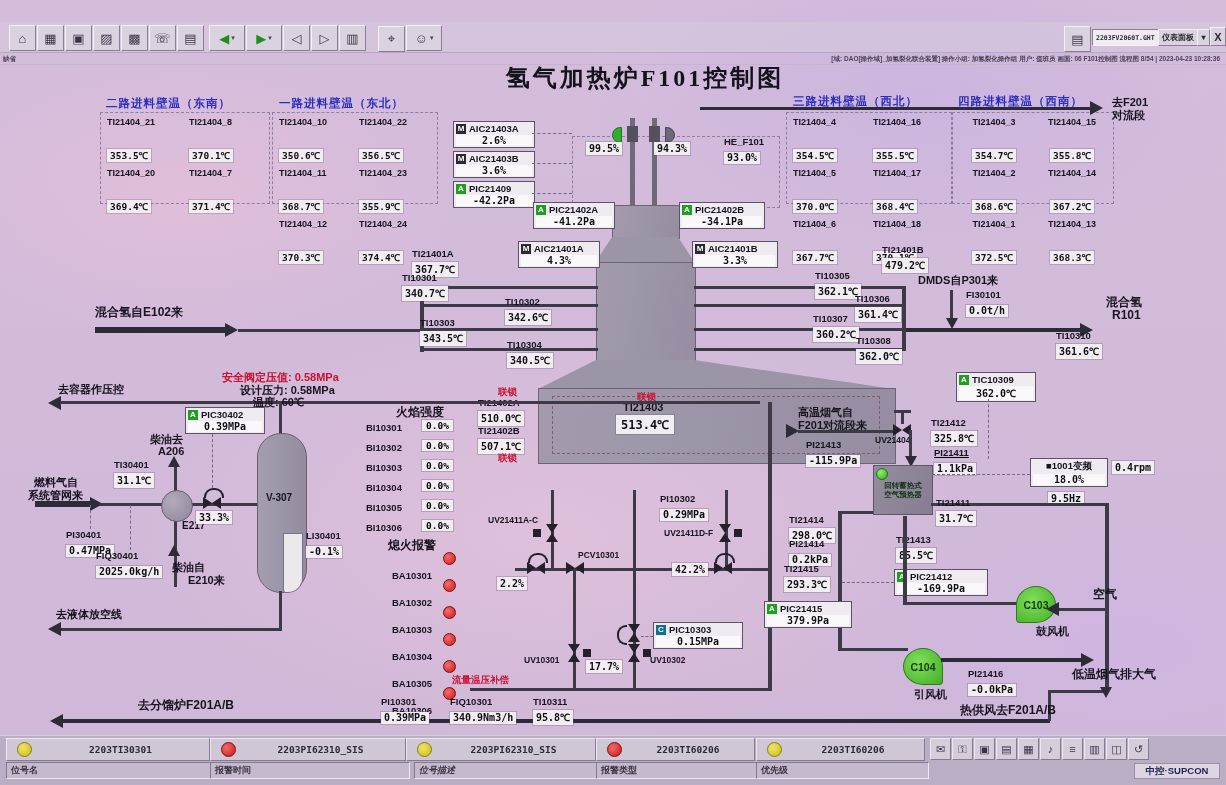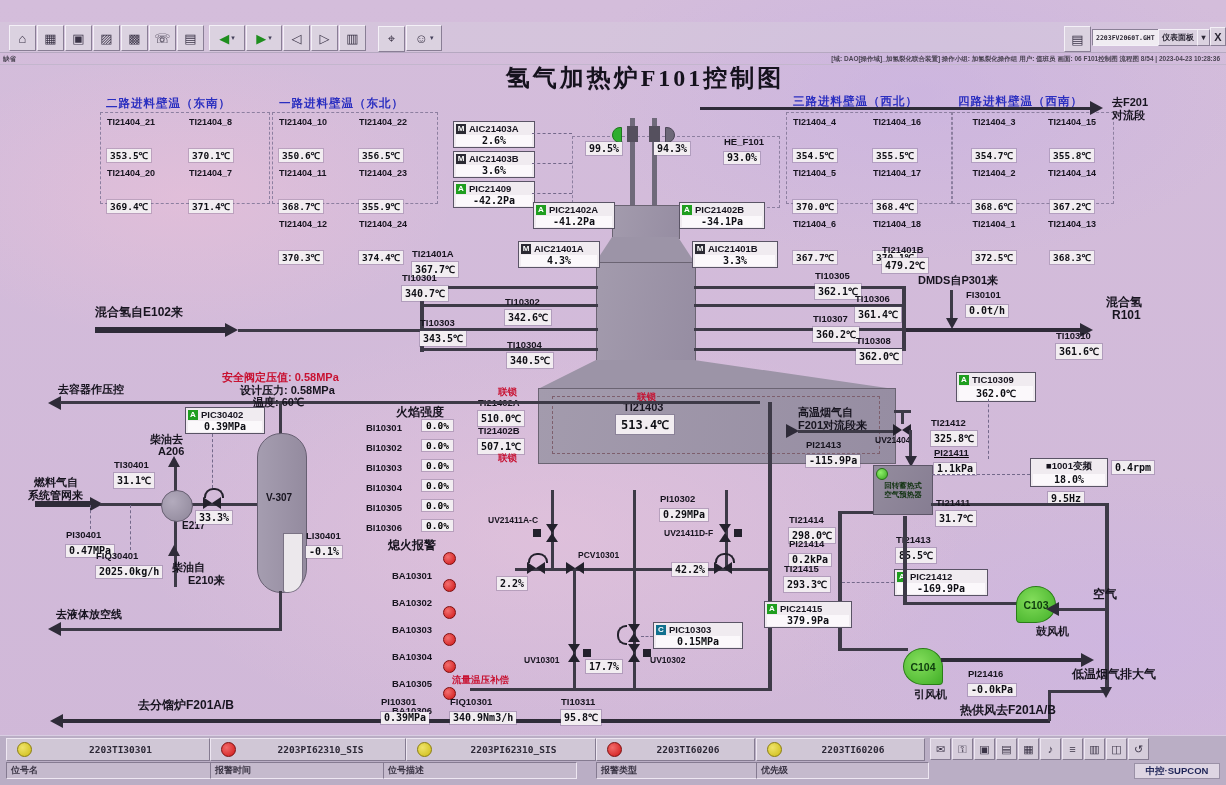--- a/index.html
+++ b/index.html
@@ -477,21 +477,21 @@
   <div class="vv" style="left:568px;top:644px;"></div>
   <div class="asq" style="left:583px;top:649px;"></div>
   <div class="lbl xs" style="left:524px;top:655px;">UV10301</div>
   <div class="vv" style="left:628px;top:644px;"></div>
   <div class="asq" style="left:643px;top:649px;"></div>
   <div class="lbl xs" style="left:650px;top:655px;">UV10302</div>
 
   <div class="lbl red" style="left:452px;top:674px;font-size:9.5px;">流量温压补偿</div>
   <div class="ro" style="left:381px;top:696px;"><div class="rtag">PI10301</div><div class="rval">0.39MPa</div></div>
   <div class="ro" style="left:450px;top:696px;"><div class="rtag">FIQ10301</div><div class="rval">340.9Nm3/h</div></div>
-  <div class="ro" style="left:533px;top:696px;margin-left:28px;"><div class="rtag">TI10311</div><div class="rval">95.8℃</div></div>
+  <div class="ro" style="left:533px;top:696px;"><div class="rtag">TI10311</div><div class="rval">95.8℃</div></div>
   <div class="lbl big" style="left:960px;top:702px;">热供风去F201A/B</div>
 
   <div class="ctl" style="left:956px;top:372px;width:74px;">
       <div class="chead">
         <div class="mode m-A">A</div>
         <div>TIC10309</div>
       </div>
       <div class="cval">362.0℃</div>
     </div>
   <div class="dashv" style="left:988px;top:399px;height:60px;"></div>
@@ -603,19 +603,19 @@
         <div class="trbtn">▦</div>
         <div class="trbtn">♪</div>
         <div class="trbtn">≡</div>
         <div class="trbtn">▥</div>
         <div class="trbtn">◫</div>
         <div class="trbtn">↺</div>
       </div>
     <div id="field-cells">
         <div class="fcell" style="left: 6px; width: 202px;">位号名</div>
         <div class="fcell" style="left: 210px; width: 194px;">报警时间</div>
-        <div class="fcell" style="left: 383px; width: 188px;">位号描述</div>
+        <div class="fcell" style="left: 414px; width: 188px; font-style: italic;">位号描述</div>
         <div class="fcell" style="left: 596px; width: 157px;">报警类型</div>
         <div class="fcell" style="left: 756px; width: 167px;">优先级</div>
       </div>
     <div class="logo">中控·SUPCON</div>
   </div>
 </div>
 
 </body></html>

